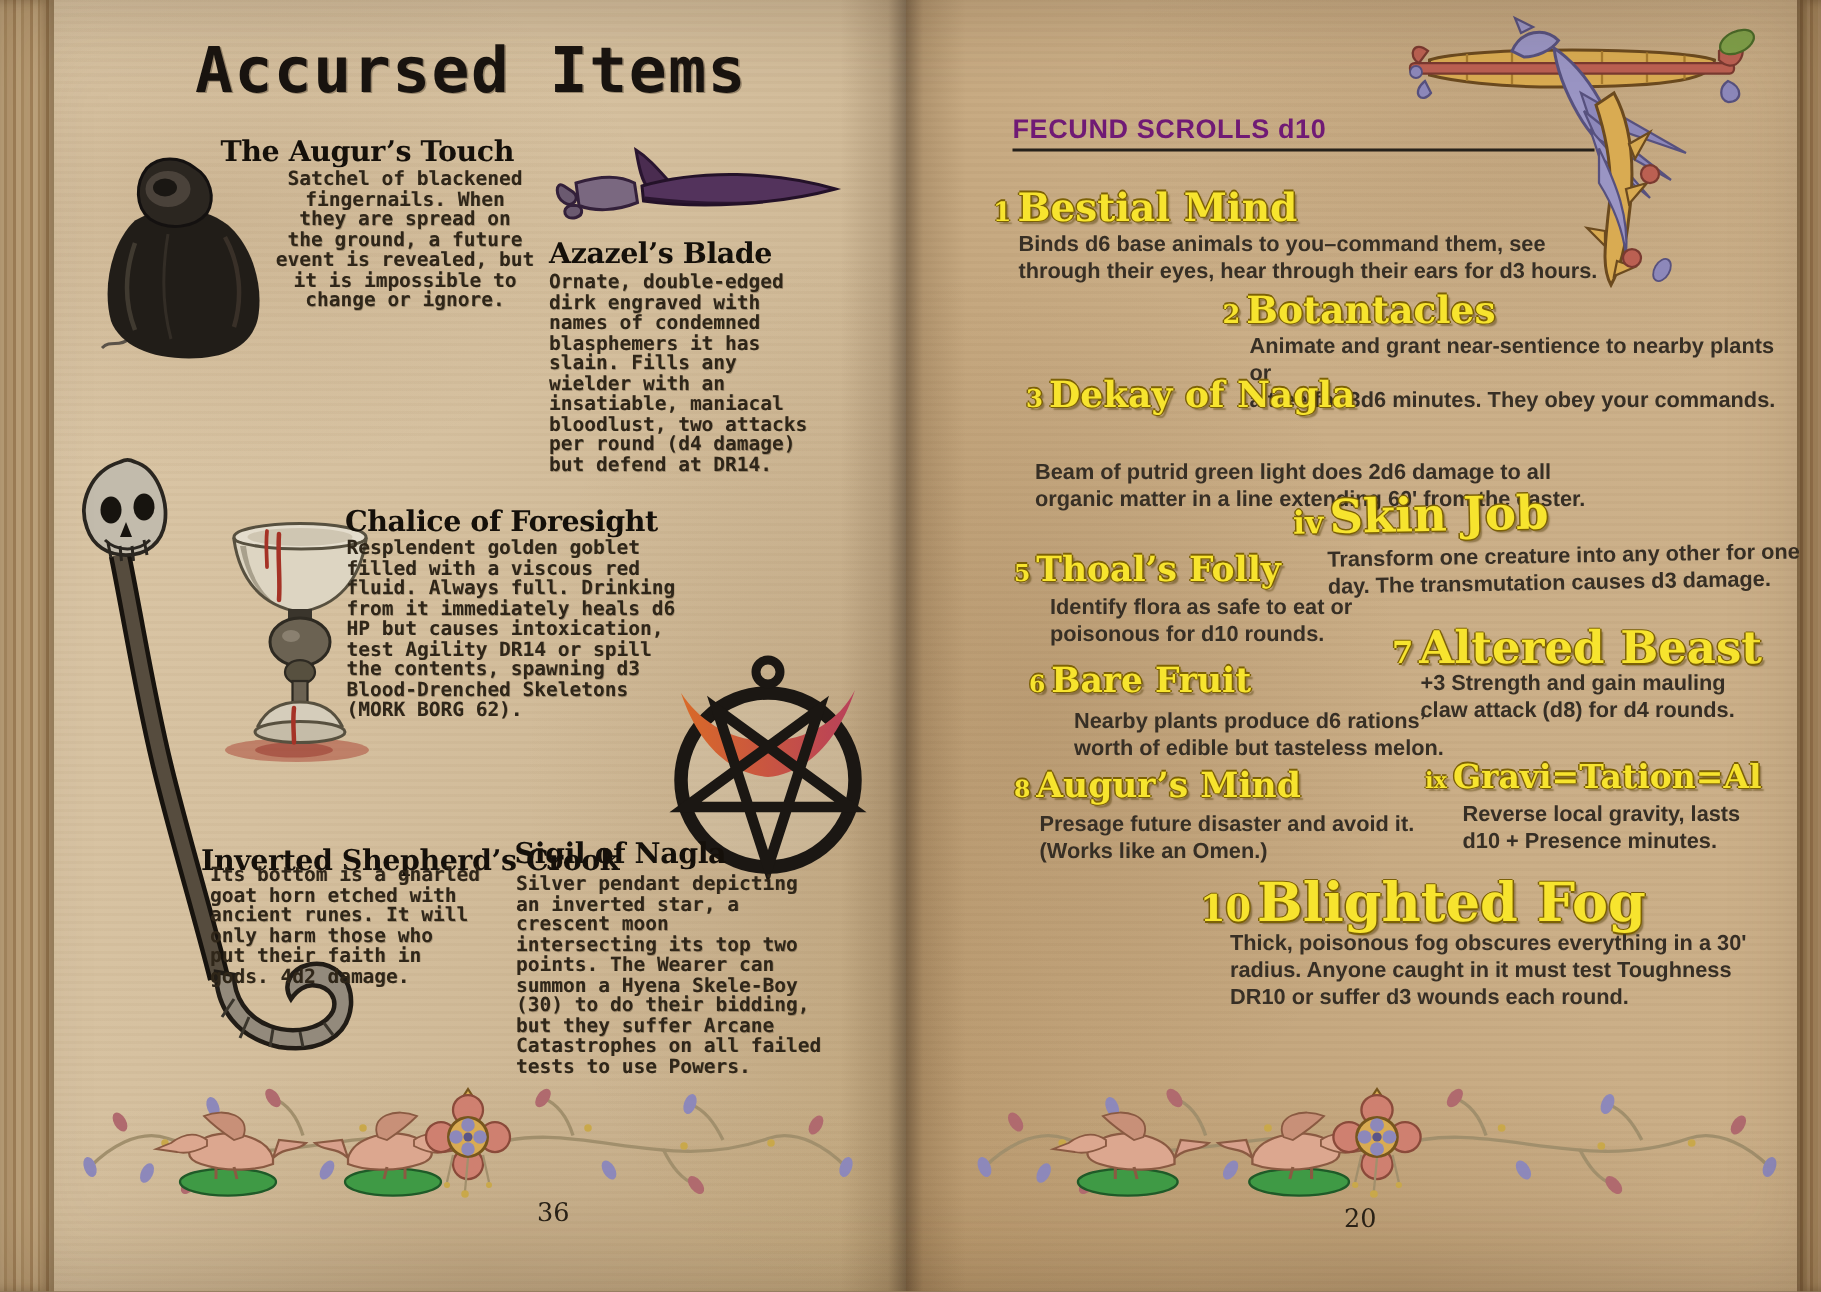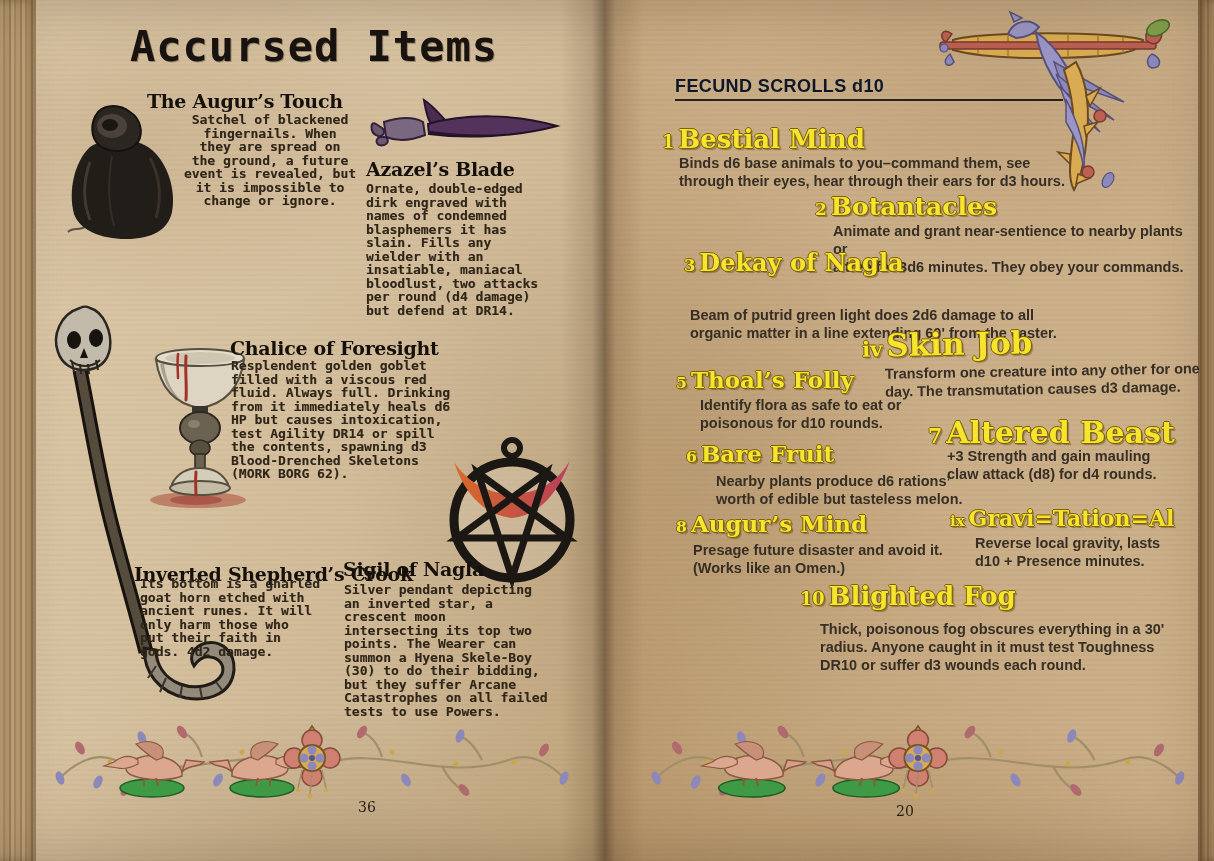--- a/index.html
+++ b/index.html
@@ -33,27 +33,27 @@
     box-shadow:inset 0 0 60px rgba(60,40,18,.28);}
   .abs{position:absolute;}
   
   .book-title{font-family:"DejaVu Sans Mono",monospace;font-weight:bold;font-size:42px;
     color:#191410;letter-spacing:1px;text-shadow:1px 1px 0 rgba(40,30,15,.35);}
   .bl-head{font-family:"DejaVu Serif",serif;font-weight:bold;font-size:19px;color:#15100a;
     letter-spacing:-0.3px;}
   .tw{font-family:"DejaVu Sans Mono",monospace;font-weight:bold;font-size:13px;line-height:13.5px;
     color:#2f2619;white-space:pre-line;text-shadow:.4px .4px 0 rgba(50,38,20,.3);}
   
-  .fecund-head{font-weight:bold;font-size:18px;letter-spacing:.4px;color:#0f172a;}
+  .fecund-head{font-weight:bold;font-size:18px;letter-spacing:.4px;color:#701a75;}
   .rule{height:2px;background:#26211a;}
   .scroll-head{font-family:"DejaVu Serif",serif;font-weight:bold;color:#f7e42e;white-space:nowrap;
     text-shadow:1px 0 0 #7c6106,-1px 0 0 #7c6106,0 1px 0 #7c6106,0 -1px 0 #7c6106,2px 2px 1px rgba(75,55,0,.45);}
   .scroll-head .num{font-size:.68em;margin-right:4px;}
   .scroll-body{font-size:14.5px;line-height:18px;font-weight:bold;color:#372f25;white-space:pre-line;}
-  .pagenum{font-family:"DejaVu Serif",serif;font-size:14px;color:#2a2217;}
+  .pagenum{font-family:"DejaVu Serif",serif;font-size:17px;color:#2a2217;}
   svg{display:block;}
 </style>
 </head>
 <body>
 
 <div class="spread">
   <div class="page page-left"></div>
   <div class="page page-right"></div>
   <div class="edge-left"></div>
   <div class="edge-right"></div>
@@ -327,21 +327,21 @@
   </div>
   <div class="abs scroll-body" style="left:693px;top:541px;width:300px;">Presage future disaster and avoid it.
 (Works like an Omen.)</div>
 
   <div class="abs scroll-head" style="left:950px;top:505px;font-size:22px;">
     <span class="num">ix</span><span>Gravi=Tation=Al</span>
   </div>
   <div class="abs scroll-body" style="left:975px;top:534px;width:240px;">Reverse local gravity, lasts
 d10 + Presence minutes.</div>
 
-  <div class="abs scroll-head" style="left:800px;top:581px;font-size:26px;">
+  <div class="abs scroll-head" style="left:800px;top:581px;font-size:36px;">
     <span class="num">10</span><span>Blighted Fog</span>
   </div>
   <div class="abs scroll-body" style="left:820px;top:620px;width:380px;">Thick, poisonous fog obscures everything in a 30'
 radius. Anyone caught in it must test Toughness
 DR10 or suffer d3 wounds each round.</div>
 
   <div class="abs" style="left:648px;top:724px;">
     <svg width="540" height="80" viewBox="0 0 520 80" preserveAspectRatio="none">
       <use href="#flourish-clone"></use>
       <g stroke="#a18f6c" stroke-width="2.2" fill="none">

